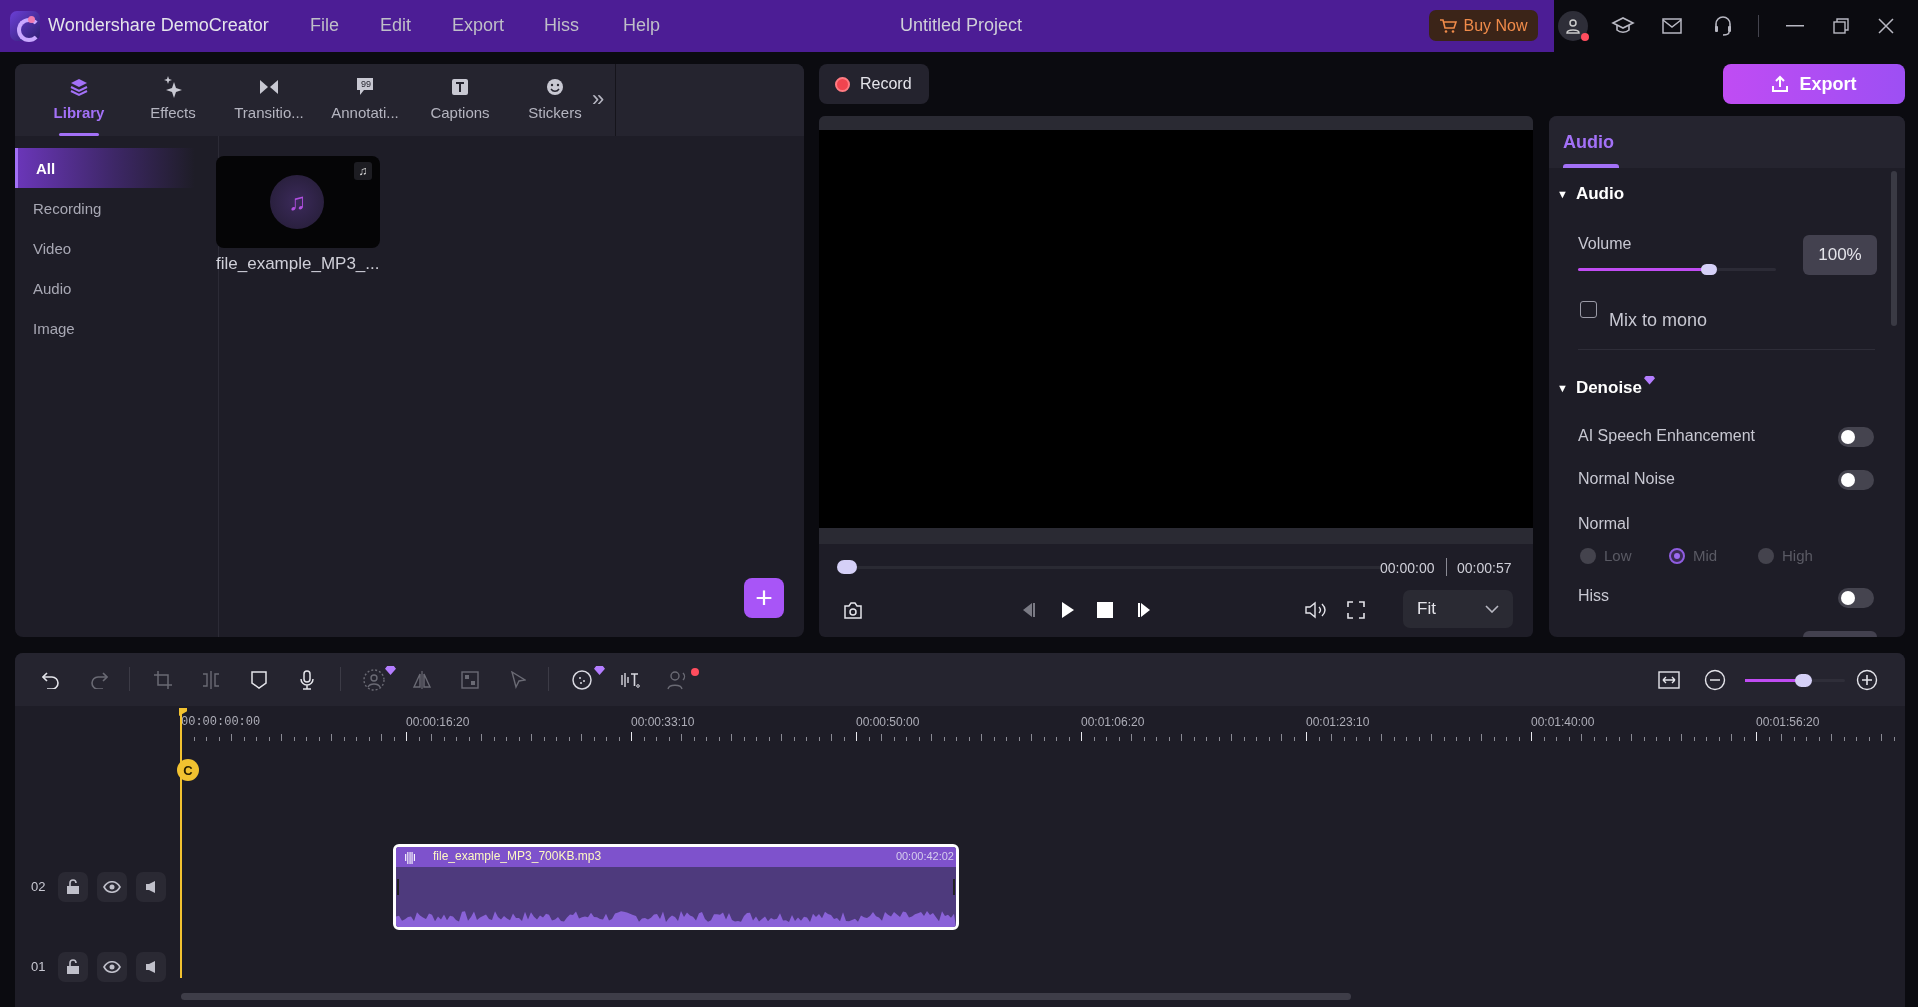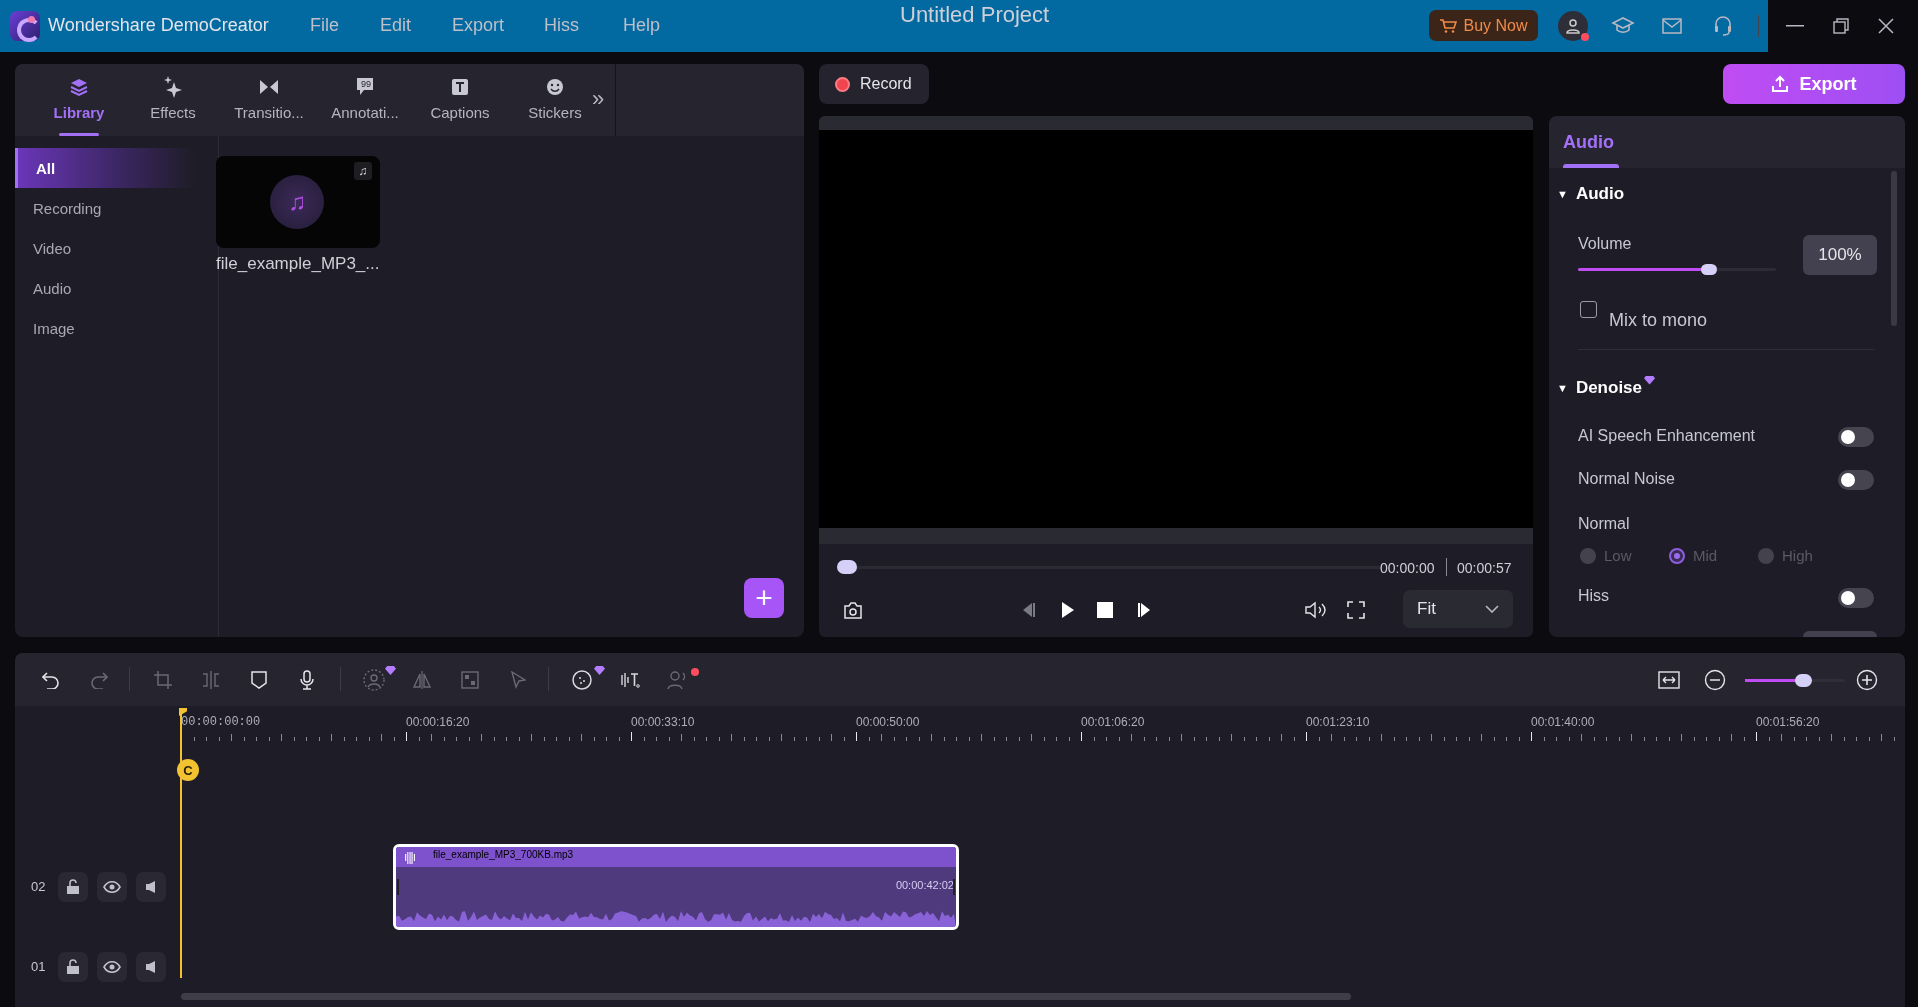--- a/index.html
+++ b/index.html
@@ -1,25 +1,25 @@
 <!DOCTYPE html>
 <html><head>
 <meta charset="utf-8">
 <style>
   * { box-sizing: border-box; margin: 0; padding: 0; }
   html, body { width: 1918px; height: 1007px; overflow: hidden; background: #0b0b10; font-family: "Liberation Sans", "DejaVu Sans", sans-serif; color: #d8d8e0; }
   .abs { position: absolute; }
   
-  #titlebar { position: absolute; left: 0; top: 0; width: 1768px; height: 52px; background: #0369a1; }
+  #titlebar { position: absolute; left: 0; top: 0; width: 1554px; height: 52px; background: #4c1d95; }
   .logo { position: absolute; left: 10px; top: 11px; width: 30px; height: 30px; border-radius: 7px; background: linear-gradient(135deg,#6b3fd6,#2d1f6e); }
   .logo::before { content: ""; position: absolute; left: 7px; top: 7px; width: 16px; height: 16px; border-radius: 50%; border: 4px solid #c9a8ff; border-right-color: transparent; }
   .logo::after { content: ""; position: absolute; right: 5px; top: 5px; width: 7px; height: 7px; border-radius: 50%; background: #f07ab0; }
   .app-title { position: absolute; left: 48px; top: 15px; font-size: 18px; color: #e4e4ea; }
   .menu-item { position: absolute; top: 15px; font-size: 18px; color: #bfbfc8; cursor: pointer; }
-  .project-title { position: absolute; left: 900px; top: 2px; font-size: 22px; color: #cfcfd8; }
+  .project-title { position: absolute; left: 900px; top: 15px; font-size: 18px; color: #cfcfd8; }
   .buy-now { position: absolute; left: 1429px; top: 10px; width: 109px; height: 31px; border-radius: 7px; background: #3b2418; color: #f08b4a; font-size: 16px; display: flex; align-items: center; justify-content: center; gap: 6px; cursor: pointer; }
   .tb-icon { position: absolute; top: 12px; width: 28px; height: 28px; color: #b8b8c2; display:flex; align-items:center; justify-content:center; cursor: pointer; }
   .avatar { position: absolute; left: 1558px; top: 11px; width: 30px; height: 30px; border-radius: 50%; background: #2e2e38; display:flex; align-items:center; justify-content:center; }
   .avatar-dot { position:absolute; right:-1px; bottom:0; width:8px; height:8px; border-radius:50%; background:#ff4d5e; }
   .tb-sep { position:absolute; left:1758px; top:15px; width:1px; height:22px; background:#44444e; }
 
   
   #left-panel { position: absolute; left: 15px; top: 64px; width: 789px; height: 573px; background: #1e1d27; border-radius: 8px; overflow: hidden; }
   .tabs-row { position: absolute; left: 0; top: 0; width: 789px; height: 72px; background: #25242f; }
   .tab { position: absolute; top: 0; height: 72px; width: 90px; display:flex; flex-direction:column; align-items:center; justify-content:flex-start; padding-top: 12px; cursor: pointer; color: #b5b5c0; font-size: 15px; }
@@ -90,22 +90,22 @@
   .ruler { position:absolute; left:166px; top:53px; width:1724px; height:42px; }
   .ruler-label { position:absolute; top:9px; font-size:12px; color:#aeaeb8; white-space:nowrap; }
   .tick { position:absolute; bottom:7px; width:1px; background:#8a8a94; }
   .playhead { position:absolute; left:165px; top:55px; width:2px; height:270px; background:#f2c230; }
   .playhead-top { position:absolute; left:164px; top:55px; width:8px; height:8px; background:#f2c230; clip-path: polygon(0 0,100% 0,100% 40%,0 100%); }
   .playhead-tag { position:absolute; left:162px; top:106px; width:22px; height:22px; border-radius:50%; background:#f2c230; color:#2a2000; font-size:13px; font-weight:bold; display:flex; align-items:center; justify-content:center; cursor:grab; }
   .track-num { position:absolute; left:16px; font-size:13px; color:#c8c8d2; }
   .track-btn { position:absolute; width:30px; height:30px; border-radius:7px; background:#2a2933; display:flex; align-items:center; justify-content:center; color:#c0c0ca; cursor:pointer; }
   .clip { position:absolute; left:378px; top:191px; width:566px; height:86px; border:3px solid #fff; border-radius:6px; background:#4e3a7d; overflow:hidden; cursor:pointer; }
   .clip-head { position:absolute; left:0; top:0; width:100%; height:20px; background:#7e52cc; }
-  .clip-name { position:absolute; left:37px; top:2px; font-size:10px; color:#000000; }
-  .clip-dur { position:absolute; right:2px; top:3px; font-size:11px; color:#d6cdee;margin-top:29px; }
+  .clip-name { position:absolute; left:37px; top:2px; font-size:12px; color:#fef9c3; }
+  .clip-dur { position:absolute; right:2px; top:3px; font-size:11px; color:#d6cdee; }
   .clip-wave-ic { position:absolute; left:8px; top:3px; font-size:12px; color:#fff; letter-spacing:-1px; }
   .clip-handle { position:absolute; top:32px; width:2px; height:16px; background:#222; }
   .hscroll { position:absolute; left:166px; top:340px; width:1170px; height:7px; background:#3e3d48; border-radius:4px; cursor:pointer; }
   svg { display:block; }
 </style>
 </head>
 <body>
 
 <div id="titlebar">
   <div class="logo"></div>

